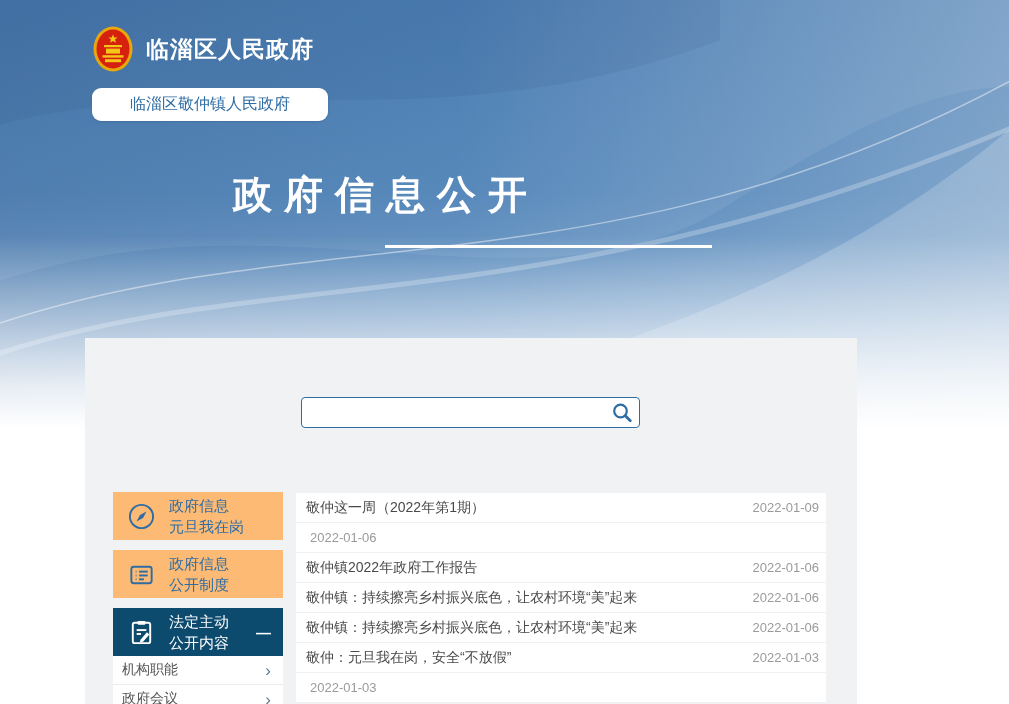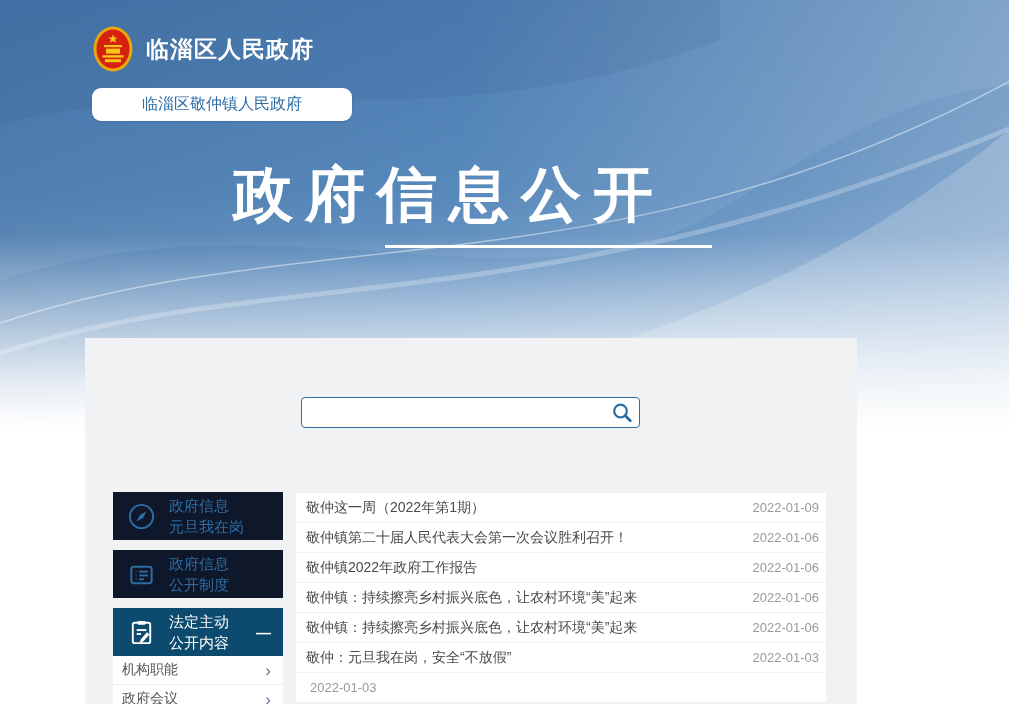--- a/index.html
+++ b/index.html
@@ -14,42 +14,42 @@
       linear-gradient(180deg, rgba(255,255,255,0) 0%, rgba(255,255,255,0) 55%, rgba(255,255,255,.82) 90%, #ffffff 100%),
       linear-gradient(90deg, rgba(15,50,100,.14) 0%, rgba(255,255,255,0) 45%, rgba(255,255,255,.30) 100%),
       linear-gradient(180deg, #3e74ad 0%, #4b80b6 45%, #6f9ac6 75%, #93b4d6 100%);
   }
   .banner svg.ribbons{position:absolute;left:0;top:0;width:100%;height:100%;}
   
   .site-header{position:absolute;left:93px;top:26px;display:flex;align-items:center;cursor:pointer;}
   .emblem{width:40px;height:46px;margin-right:13px;}
   .site-name{font-size:23px;color:#ffffff;font-weight:bold;letter-spacing:1px;}
   .sub-btn{
-    position:absolute;left:92px;top:88px;width:260px;height:33px;background:#ffffff;
+    position:absolute;left:92px;top:88px;width:236px;height:33px;background:#ffffff;
     border-radius:9px;display:flex;align-items:center;justify-content:center;
     font-size:16px;color:#2e6da4;cursor:pointer;box-shadow:0 1px 2px rgba(0,30,70,.15);
   }
   .big-title{
-    position:absolute;left:233px;top:158px;font-size:60px;line-height:74px;
+    position:absolute;left:233px;top:158px;font-size:39px;line-height:74px;
     font-weight:bold;color:#ffffff;letter-spacing:12px;white-space:nowrap;
   }
   .title-underline{position:absolute;left:385px;top:245px;width:327px;height:3px;background:#ffffff;}
   
   .panel{position:absolute;left:85px;top:338px;width:772px;height:366px;background:#f1f2f3;}
   
   .search-box{
     position:absolute;left:216px;top:59px;width:339px;height:31px;background:#ffffff;
     border:1px solid #2e6da4;border-radius:4px;display:flex;align-items:center;box-sizing:border-box;
   }
   .search-input{flex:1;height:100%;border:none;outline:none;background:transparent;padding:0 8px;font-size:14px;color:#333;}
   .search-btn{width:34px;height:100%;border:none;background:transparent;display:flex;align-items:center;justify-content:center;cursor:pointer;padding:0;}
   
   .sidebar{position:absolute;left:28px;top:154px;width:170px;}
   .side-item{
-    height:48px;background:#0f172a;margin-bottom:10px;display:flex;align-items:center;
+    height:48px;background:#fdba74;margin-bottom:10px;display:flex;align-items:center;
     padding-left:14px;box-sizing:border-box;cursor:pointer;
   }
   .side-item .icn{width:29px;height:29px;margin-right:13px;flex-shrink:0;}
   .side-label{font-size:15px;color:#2e6da4;line-height:21px;}
   .side-item.active{background:#0c4a6e;margin-bottom:0;}
   .side-item.active .side-label{color:#ffffff;}
   .collapse-glyph{margin-left:auto;margin-right:12px;color:#ffffff;font-size:15px;font-weight:bold;}
   .submenu{background:#ffffff;}
   .submenu-row{
     height:28px;display:flex;align-items:center;justify-content:space-between;
@@ -164,21 +164,20 @@
       </div>
     </div>
   </div>
 
   <div class="news">
     <div class="news-row">
       <span class="news-title">敬仲这一周（2022年第1期）</span>
       <span class="news-date">2022-01-09</span>
     </div>
     <div class="news-row">
-      <span class="news-title">敬仲镇第二十届人民代表大会第一次会议胜利召开！</span>
       <span class="news-date">2022-01-06</span>
     </div>
     <div class="news-row">
       <span class="news-title">敬仲镇2022年政府工作报告</span>
       <span class="news-date">2022-01-06</span>
     </div>
     <div class="news-row">
       <span class="news-title">敬仲镇：持续擦亮乡村振兴底色，让农村环境“美”起来</span>
       <span class="news-date">2022-01-06</span>
     </div>

